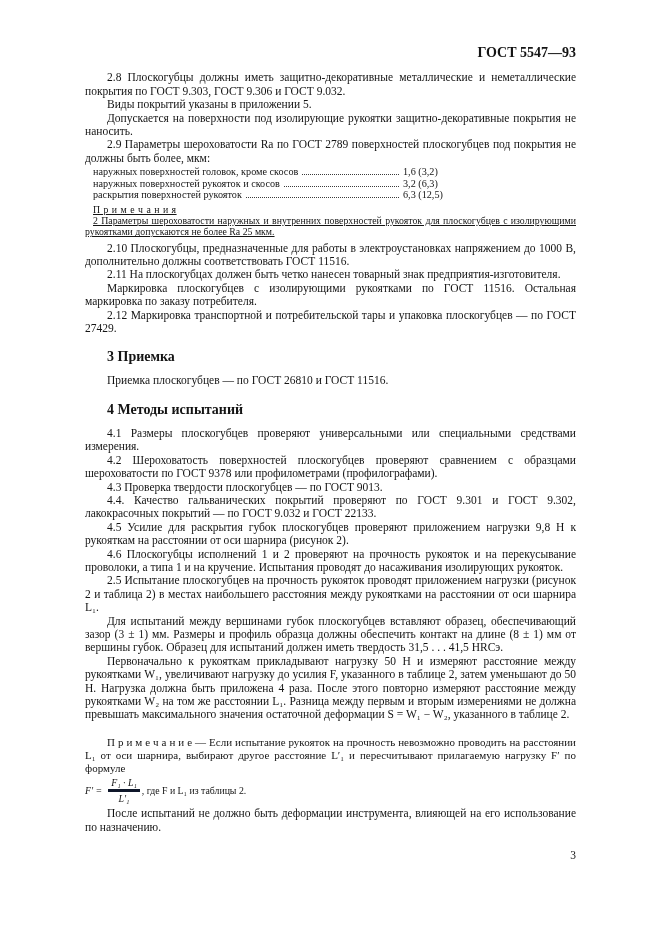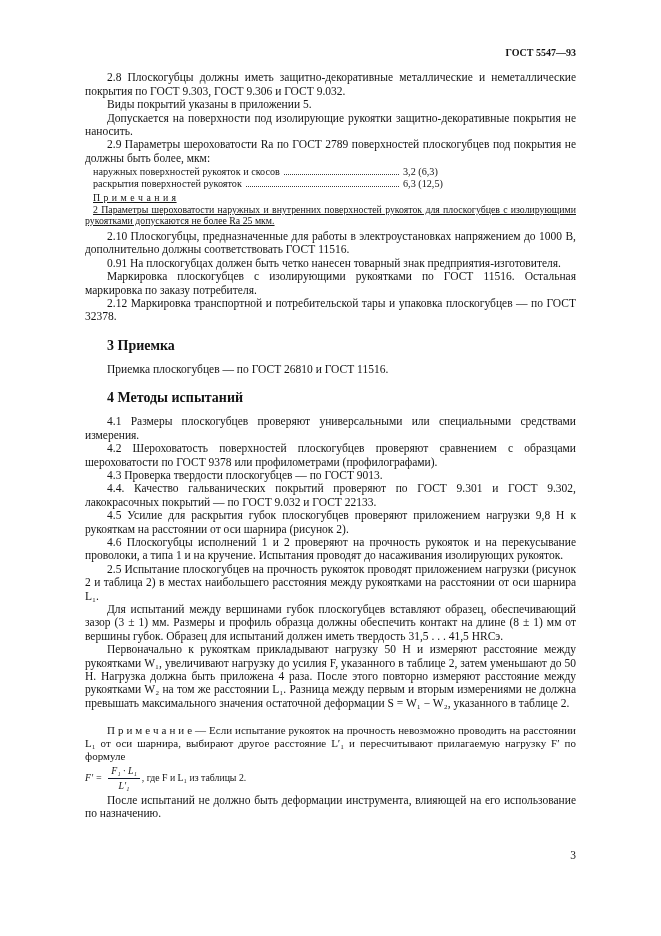--- a/index.html
+++ b/index.html
@@ -16,21 +16,21 @@
     box-sizing: border-box;
     padding: 46px 85px 0 85px;
     font-family: "Liberation Serif", serif;
     color: #141414;
     font-size: 11.5px;
     line-height: 13.4px;
   }
   .doc-ref {
     text-align: right;
     font-weight: bold;
-    font-size: 10px;
+    font-size: 14px;
     margin-bottom: 12px;
   }
   p {
     margin: 0;
     text-align: justify;
   }
   .indent { text-indent: 22px; }
   .ra-list {
     margin: 1px 0 2px 8px;
     width: 360px;
@@ -75,21 +75,21 @@
   .formula-lhs { font-style: italic; margin-right: 4px; }
   .frac {
     display: inline-block;
     text-align: center;
     font-style: italic;
     vertical-align: middle;
     margin: 0 2px;
   }
   .frac .num {
     display: block;
-    border-bottom: 1px solid #0f172a;
+    border-bottom: 3px solid #0f172a;
     padding: 0 3px 1px 3px;
   }
   .frac .den { display: block; padding-top: 1px; }
   .page-number {
     position: absolute;
     right: 85px;
     bottom: 74px;
     font-size: 11.5px;
   }
 </style>
@@ -100,40 +100,45 @@
 
   <div class="doc-ref">ГОСТ 5547—93</div>
 
   <p class="indent">2.8 Плоскогубцы должны иметь защитно-декоративные металлические и неметаллические покрытия по ГОСТ 9.303, ГОСТ 9.306 и ГОСТ 9.032.</p>
   <p class="indent">Виды покрытий указаны в приложении 5.</p>
   <p class="indent">Допускается на поверхности под изолирующие рукоятки защитно-декоративные покрытия не наносить.</p>
   <p class="indent">2.9 Параметры шероховатости Ra по ГОСТ 2789 поверхностей плоскогубцев под покрытия не должны быть более, мкм:</p>
 
   <div class="ra-list">
     <div class="ra-row">
+      <span class="ra-label">наружных поверхностей головок, кроме скосов</span>
+      <span class="ra-leader"></span>
+      <span class="ra-value">1,6 (3,2)</span>
+    </div>
+    <div class="ra-row">
       <span class="ra-label">наружных поверхностей рукояток и скосов</span>
       <span class="ra-leader"></span>
       <span class="ra-value">3,2 (6,3)</span>
     </div>
     <div class="ra-row">
       <span class="ra-label">раскрытия поверхностей рукояток</span>
       <span class="ra-leader"></span>
       <span class="ra-value">6,3 (12,5)</span>
     </div>
   </div>
 
   <div class="notes">
     <p class="notes-title">П р и м е ч а н и я</p>
     <p class="note">2 Параметры шероховатости наружных и внутренних поверхностей рукояток для плоскогубцев с изолирующими рукоятками допускаются не более Ra 25 мкм.</p>
   </div>
 
   <p class="indent">2.10 Плоскогубцы, предназначенные для работы в электроустановках напряжением до 1000 В, дополнительно должны соответствовать ГОСТ 11516.</p>
-  <p class="indent">0.91 На плоскогубцах должен быть четко нанесен товарный знак предприятия-изготовителя.</p>
+  <p class="indent">2.11 На плоскогубцах должен быть четко нанесен товарный знак предприятия-изготовителя.</p>
   <p class="indent">Маркировка плоскогубцев с изолирующими рукоятками по ГОСТ 11516. Остальная маркировка по заказу потребителя.</p>
-  <p class="indent">2.12 Маркировка транспортной и потребительской тары и упаковка плоскогубцев — по ГОСТ 32378.</p>
+  <p class="indent">2.12 Маркировка транспортной и потребительской тары и упаковка плоскогубцев — по ГОСТ 27429.</p>
 
   <h2 class="section">3 Приемка</h2>
   <p class="indent">Приемка плоскогубцев — по ГОСТ 26810 и ГОСТ 11516.</p>
 
   <h2 class="section">4 Методы испытаний</h2>
   <p class="indent">4.1 Размеры плоскогубцев проверяют универсальными или специальными средствами измерения.</p>
   <p class="indent">4.2 Шероховатость поверхностей плоскогубцев проверяют сравнением с образцами шероховатости по ГОСТ 9378 или профилометрами (профилографами).</p>
   <p class="indent">4.3 Проверка твердости плоскогубцев — по ГОСТ 9013.</p>
   <p class="indent">4.4. Качество гальванических покрытий проверяют по ГОСТ 9.301 и ГОСТ 9.302, лакокрасочных покрытий — по ГОСТ 9.032 и ГОСТ 22133.</p>
   <p class="indent">4.5 Усилие для раскрытия губок плоскогубцев проверяют приложением нагрузки 9,8 Н к рукояткам на расстоянии от оси шарнира (рисунок 2).</p>

